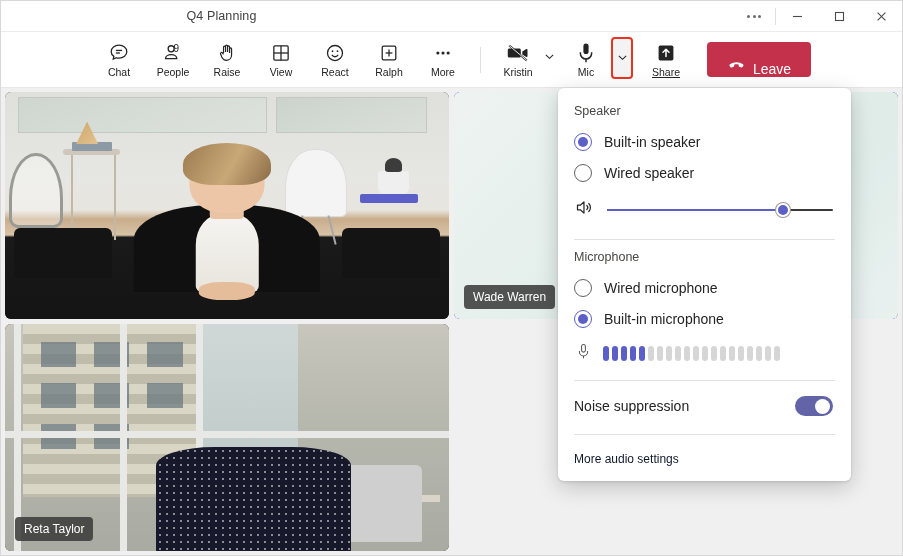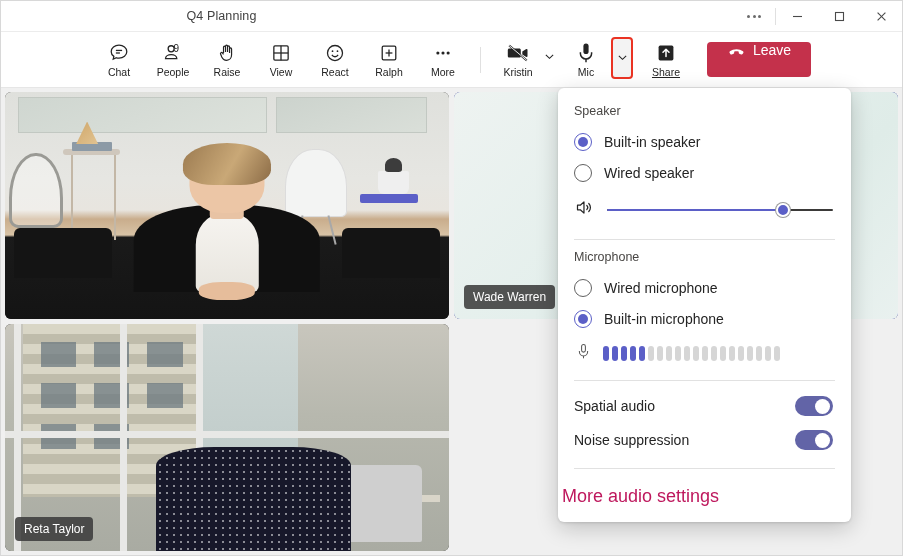--- a/index.html
+++ b/index.html
@@ -110,21 +110,21 @@
     display: flex; align-items: center; justify-content: center;
   }
 
   .leave-btn {
     margin-left: 14px;
     height: 35px;
     min-width: 104px;
     background: #c4314b;
     color: #ffffff;
     border-radius: 4px;
-    display: flex; align-items: flex-start; justify-content: center;
+    display: flex; align-items: flex-end; justify-content: center;
     gap: 7px;
     font-size: 14px;
     padding: 0 14px;
     cursor: default;
   }
 
   .people-badge {
     position: absolute;
     right: 5px; top: 2px;
     font-size: 10px;
@@ -475,23 +475,23 @@
     position: relative;
     flex: 0 0 38px;
   }
   .switch .knob {
     position:absolute; top: 2.5px; right: 3px;
     width: 15px; height: 15px;
     border-radius: 50%;
     background:#ffffff;
   }
   .menu-link {
-    font-size: 18px;
-    color: #be185d;
-    padding: 9px 16px 7px 4px;
+    font-size: 12px;
+    color: #0f172a;
+    padding: 9px 16px 7px 16px;
     cursor: default;
   }
 
   .ico { display:block; }
 </style>
 </head>
 <body>
 
 <div class="app-window">
 
@@ -789,26 +789,20 @@
         <i class="mbar"></i>
           <i class="mbar"></i>
           <i class="mbar"></i>
           <i class="mbar"></i>
           <i class="mbar"></i>
       </span>
     </div>
 
     <div class="menu-sep"></div>
 
-    <div class="toggle-row">
-      <span class="toggle-label">Spatial audio</span>
-      <span class="switch">
-          <span class="knob"></span>
-        </span>
-    </div>
 
     <div class="toggle-row">
       <span class="toggle-label">Noise suppression</span>
       <span class="switch">
           <span class="knob"></span>
         </span>
     </div>
 
     <div class="menu-sep"></div>
 

